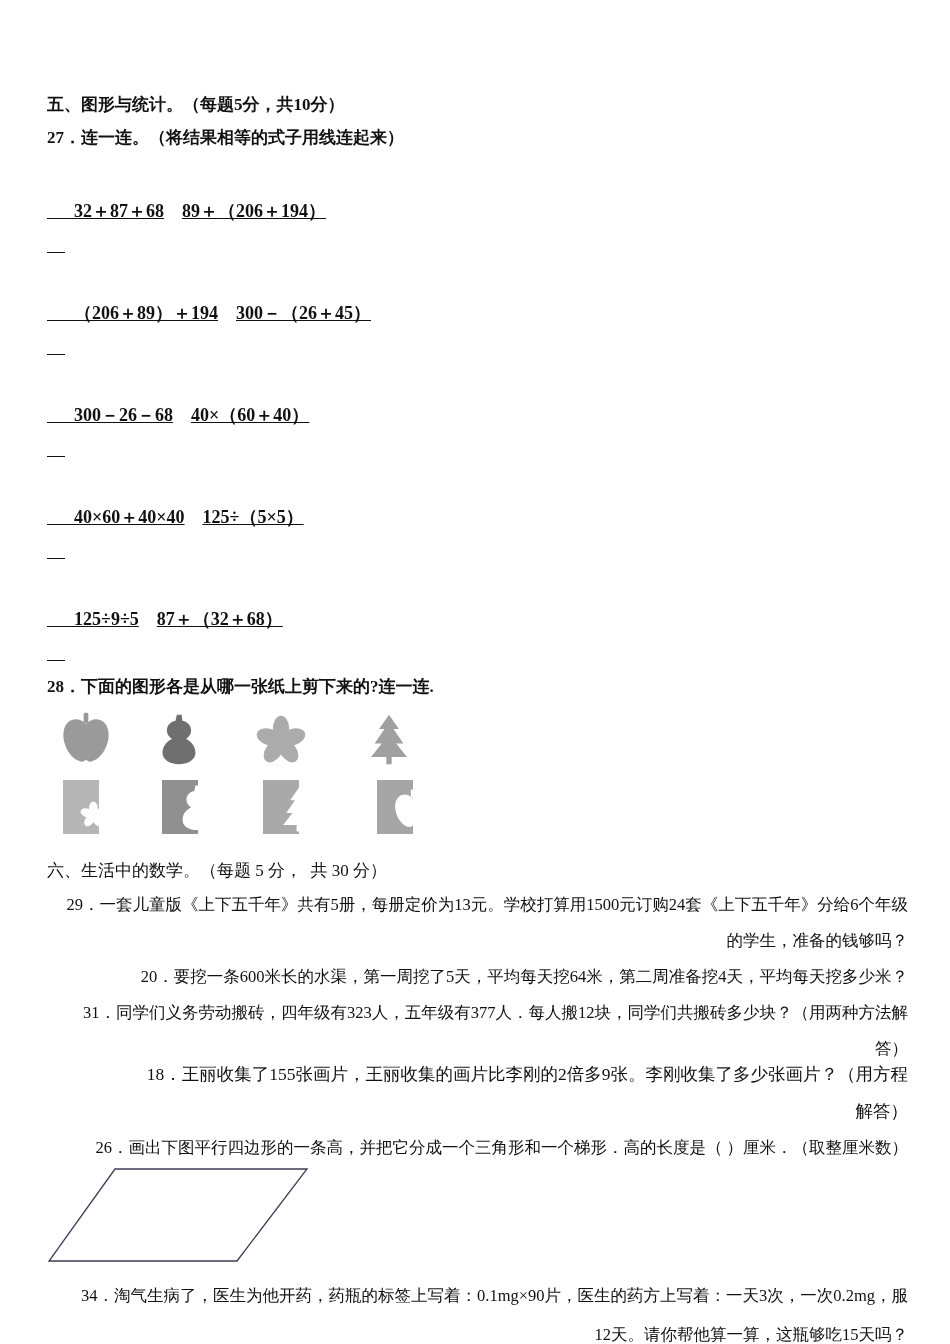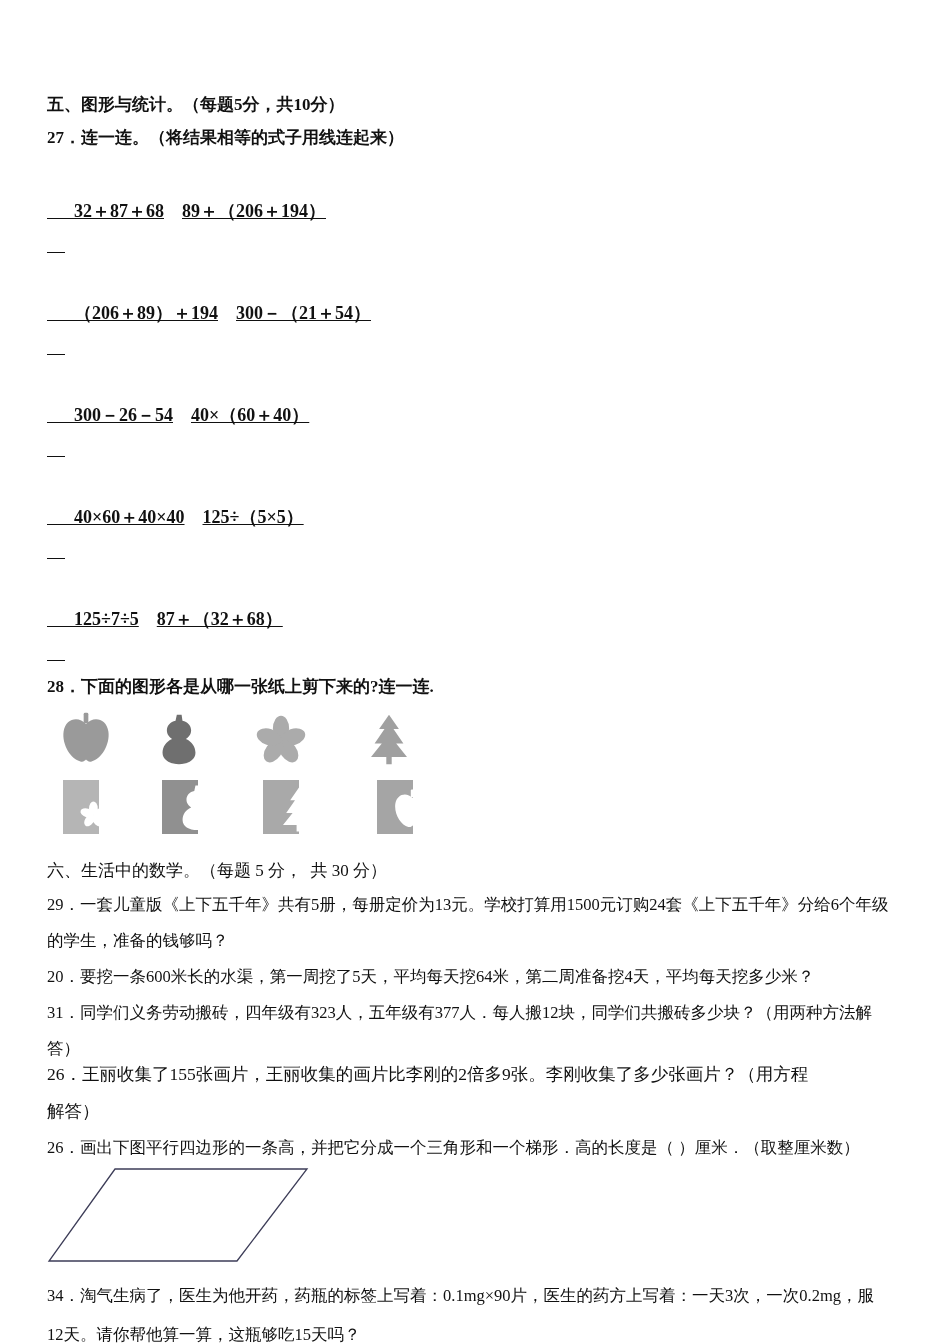--- a/index.html
+++ b/index.html
@@ -23,21 +23,21 @@
   .fig{display:block;}
   .cell-shape-1{margin-left:11px;}
   .cell-shape-2{margin-left:39px;}
   .cell-shape-3{margin-left:49px;}
   .cell-shape-4{margin-left:54px;}
   .cell-paper-1{margin-left:16px;}
   .cell-paper-2{margin-left:63px;}
   .cell-paper-3{margin-left:65px;}
   .cell-paper-4{margin-left:78px;}
   .sec6-heading{margin-top:20px;font-weight:normal;font-size:17px;line-height:33px;white-space:pre-wrap;}
-  .body-line{font-size:16.5px;line-height:36px;white-space:pre-wrap;}
+  .body-line{font-size:16.5px;line-height:36px;white-space:pre-wrap;text-align:right;}
   .q32 .body-line{font-size:17.5px;line-height:37px;}
   .q32{margin-top:-11px;}
   .q34{margin-top:12px;}
   .q34 .body-line{line-height:39px;}
   .para-svg{display:block;}
 </style>
 </head>
 <body>
 
 <svg width="0" height="0" style="position:absolute" aria-hidden="true">
@@ -65,30 +65,30 @@
 <div class="page">
 
   <div class="bold-line">五、图形与统计。（每题5分，共10分）</div>
   <div class="bold-line">27．连一连。（将结果相等的式子用线连起来）</div>
 
   <div class="expr-list">
     <div class="expr-row">
       <span class="expr-left">32＋87＋68</span><span>89＋（206＋194）</span>
     </div>
     <div class="expr-row">
-      <span class="expr-left">（206＋89）＋194</span><span>300－（21＋54）</span>
+      <span class="expr-left">（206＋89）＋194</span><span>300－（26＋45）</span>
     </div>
     <div class="expr-row">
-      <span class="expr-left">300－26－54</span><span>40×（60＋40）</span>
+      <span class="expr-left">300－26－68</span><span>40×（60＋40）</span>
     </div>
     <div class="expr-row">
       <span class="expr-left">40×60＋40×40</span><span>125÷（5×5）</span>
     </div>
     <div class="expr-row">
-      <span class="expr-left">125÷7÷5</span><span>87＋（32＋68）</span>
+      <span class="expr-left">125÷9÷5</span><span>87＋（32＋68）</span>
     </div>
   </div>
 
   <div class="bold-line">28．下面的图形各是从哪一张纸上剪下来的?连一连.</div>
 
   <div class="figrow shapes-row">
     <svg class="fig cell-shape-1" viewBox="0 0 60 60" width="56" height="58">
       <use href="#shape-apple" fill="#9a9a9a"></use>
     </svg>
     <svg class="fig cell-shape-2" viewBox="0 0 60 60" width="52" height="58">
@@ -131,21 +131,21 @@
   <div>
     <div class="body-line">20．要挖一条600米长的水渠，第一周挖了5天，平均每天挖64米，第二周准备挖4天，平均每天挖多少米？</div>
   </div>
 
   <div>
     <div class="body-line">31．同学们义务劳动搬砖，四年级有323人，五年级有377人．每人搬12块，同学们共搬砖多少块？（用两种方法解</div>
     <div class="body-line">答）</div>
   </div>
 
   <div class="q32">
-    <div class="body-line">26．王丽收集了155张画片，王丽收集的画片比李刚的2倍多9张。李刚收集了多少张画片？（用方程</div>
+    <div class="body-line">18．王丽收集了155张画片，王丽收集的画片比李刚的2倍多9张。李刚收集了多少张画片？（用方程</div>
     <div class="body-line">解答）</div>
   </div>
 
   <div>
     <div class="body-line">26．画出下图平行四边形的一条高，并把它分成一个三角形和一个梯形．高的长度是（ ）厘米．（取整厘米数）</div>
   </div>
 
   <svg class="para-svg" width="290" height="98" viewBox="0 0 290 98">
     <polygon points="68,3 260,3 190,95 2,95" fill="none" stroke-width="1.3" stroke="#3d3d58"></polygon>
   </svg>

